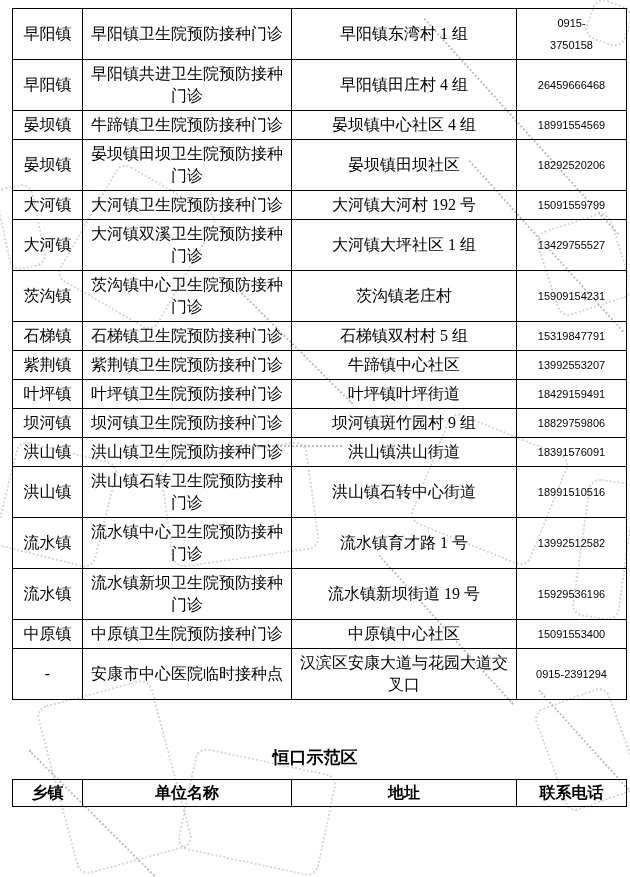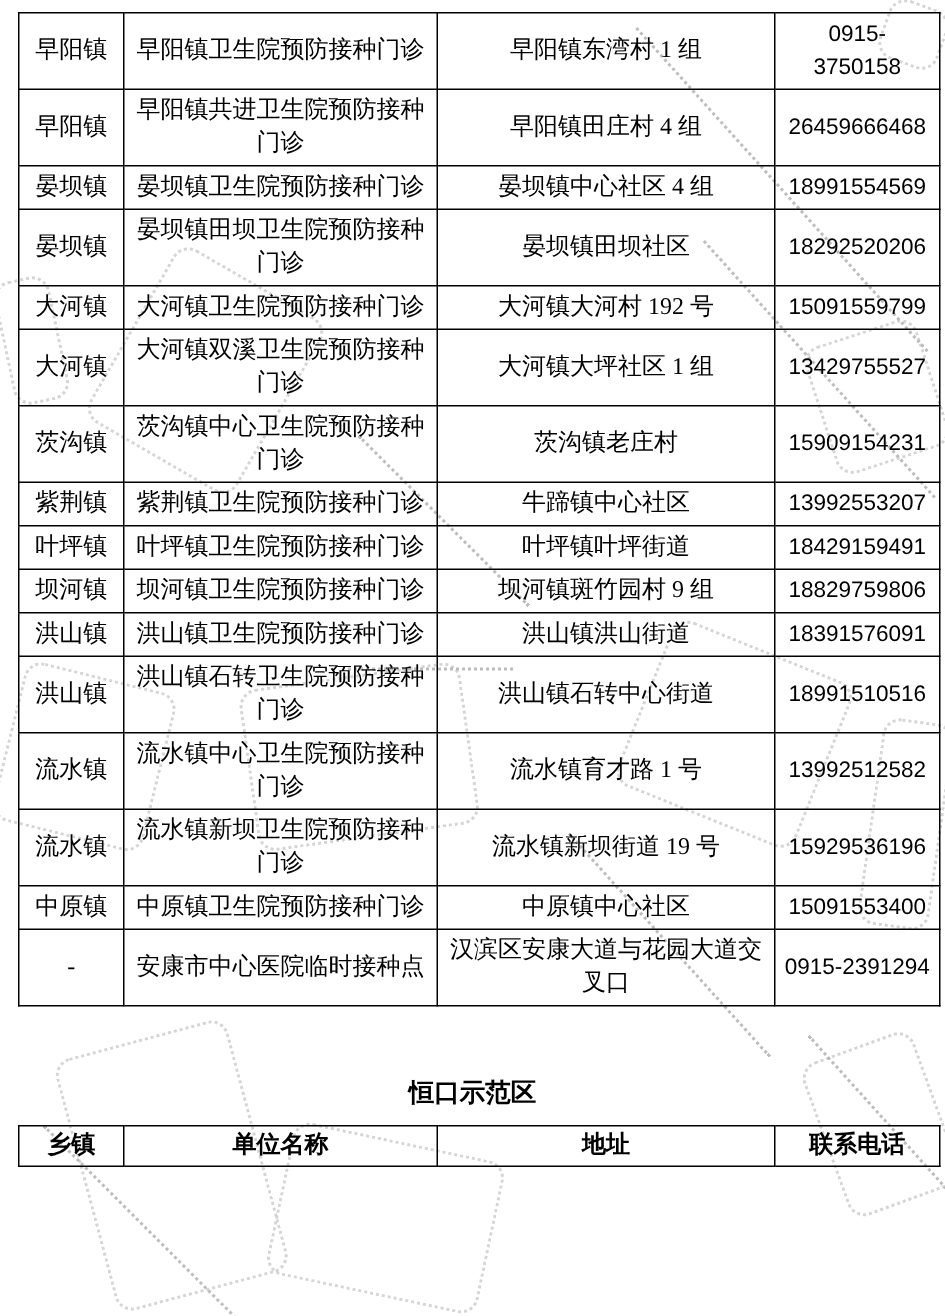--- a/index.html
+++ b/index.html
@@ -29,21 +29,21 @@
     text-align:center;
     vertical-align:middle;
     font-size:16px;
     line-height:22px;
     padding:3px 6px;
     word-break:break-all;
   }
   table.grid th { font-weight:bold; padding:2px 4px; }
   table.grid td:nth-child(4) {
     font-family:"Liberation Sans","DejaVu Sans",sans-serif;
-    font-size:15px;
+    font-size:11px;
     white-space:pre-line;
     word-break:normal;
     padding:3px 2px;
     text-align:center;
   }
   .section-title {
     margin:46px 0 10px 0;
     text-align:center;
     font-weight:bold;
     font-size:17px;
@@ -98,21 +98,21 @@
 3750158</td>
         </tr>
         <tr>
           <td>早阳镇</td>
           <td>早阳镇共进卫生院预防接种门诊</td>
           <td>早阳镇田庄村 4 组</td>
           <td>26459666468</td>
         </tr>
         <tr>
           <td>晏坝镇</td>
-          <td>晏坝镇卫生院预防接种门诊</td>
+          <td>牛蹄镇卫生院预防接种门诊</td>
           <td>晏坝镇中心社区 4 组</td>
           <td>18991554569</td>
         </tr>
         <tr>
           <td>晏坝镇</td>
           <td>晏坝镇田坝卫生院预防接种门诊</td>
           <td>晏坝镇田坝社区</td>
           <td>18292520206</td>
         </tr>
         <tr>
@@ -125,20 +125,26 @@
           <td>大河镇</td>
           <td>大河镇双溪卫生院预防接种门诊</td>
           <td>大河镇大坪社区 1 组</td>
           <td>13429755527</td>
         </tr>
         <tr>
           <td>茨沟镇</td>
           <td>茨沟镇中心卫生院预防接种门诊</td>
           <td>茨沟镇老庄村</td>
           <td>15909154231</td>
+        </tr>
+        <tr>
+          <td>石梯镇</td>
+          <td>石梯镇卫生院预防接种门诊</td>
+          <td>石梯镇双村村 5 组</td>
+          <td>15319847791</td>
         </tr>
         <tr>
           <td>紫荆镇</td>
           <td>紫荆镇卫生院预防接种门诊</td>
           <td>牛蹄镇中心社区</td>
           <td>13992553207</td>
         </tr>
         <tr>
           <td>叶坪镇</td>
           <td>叶坪镇卫生院预防接种门诊</td>

